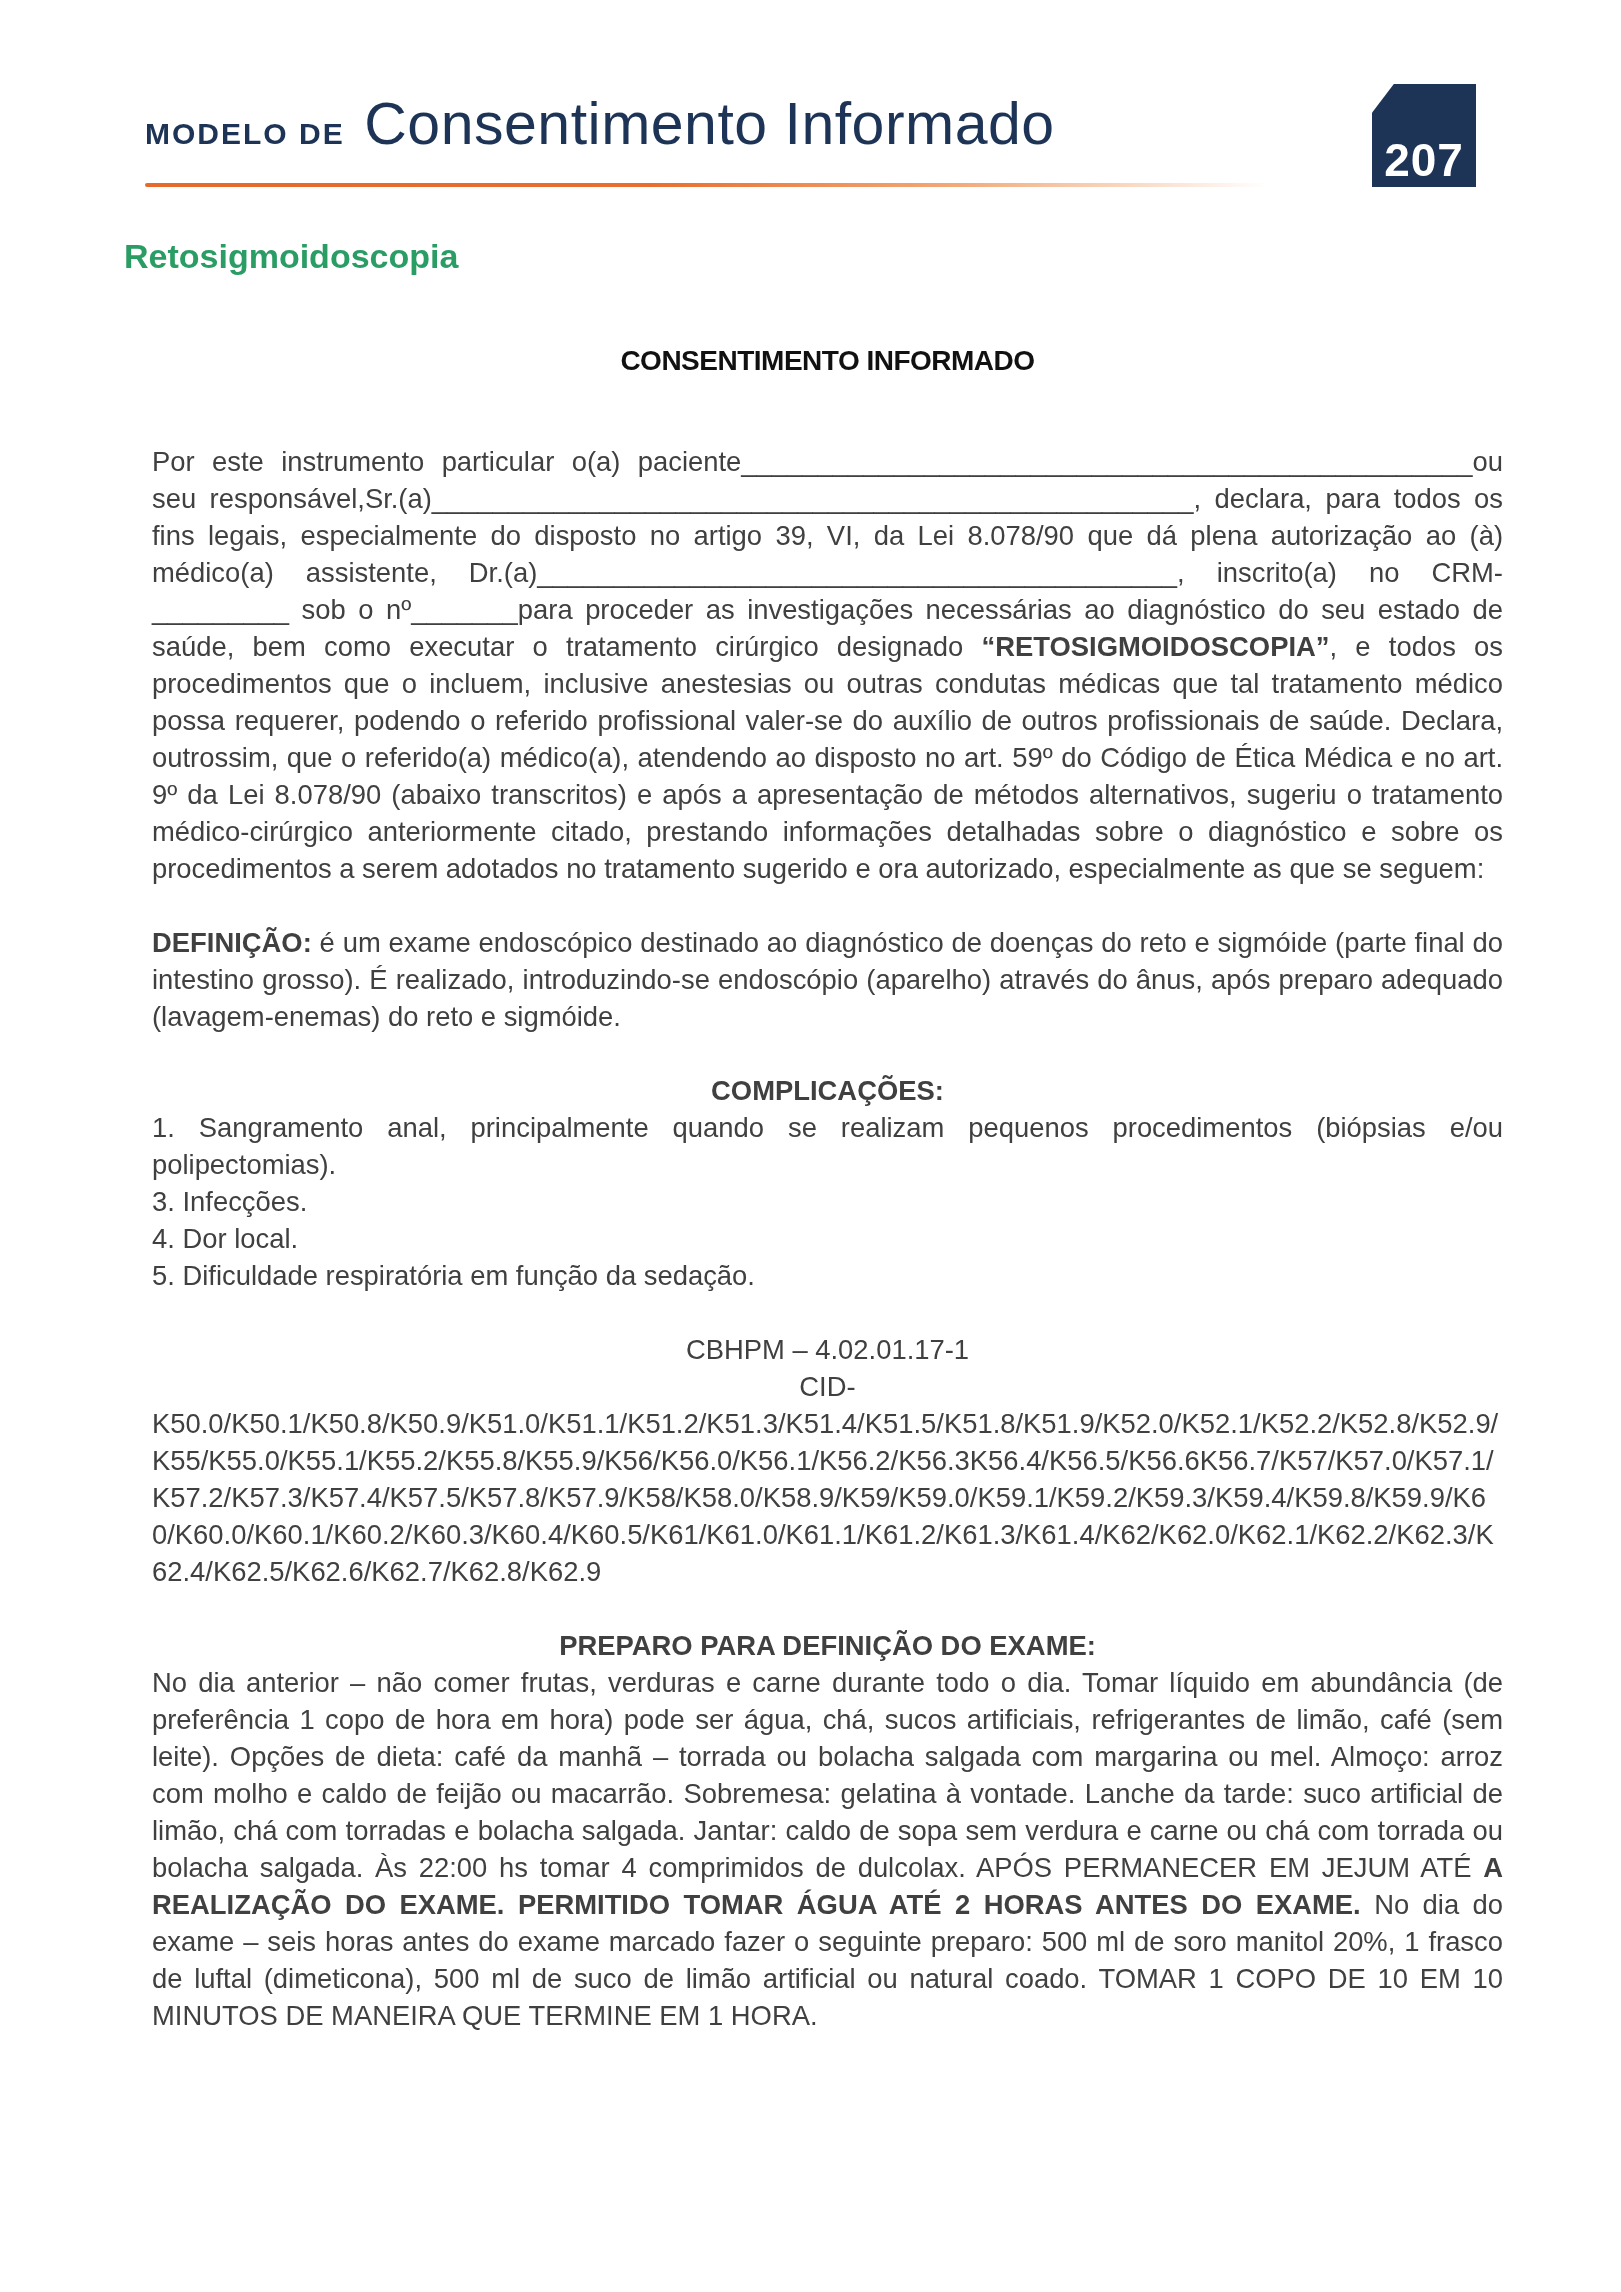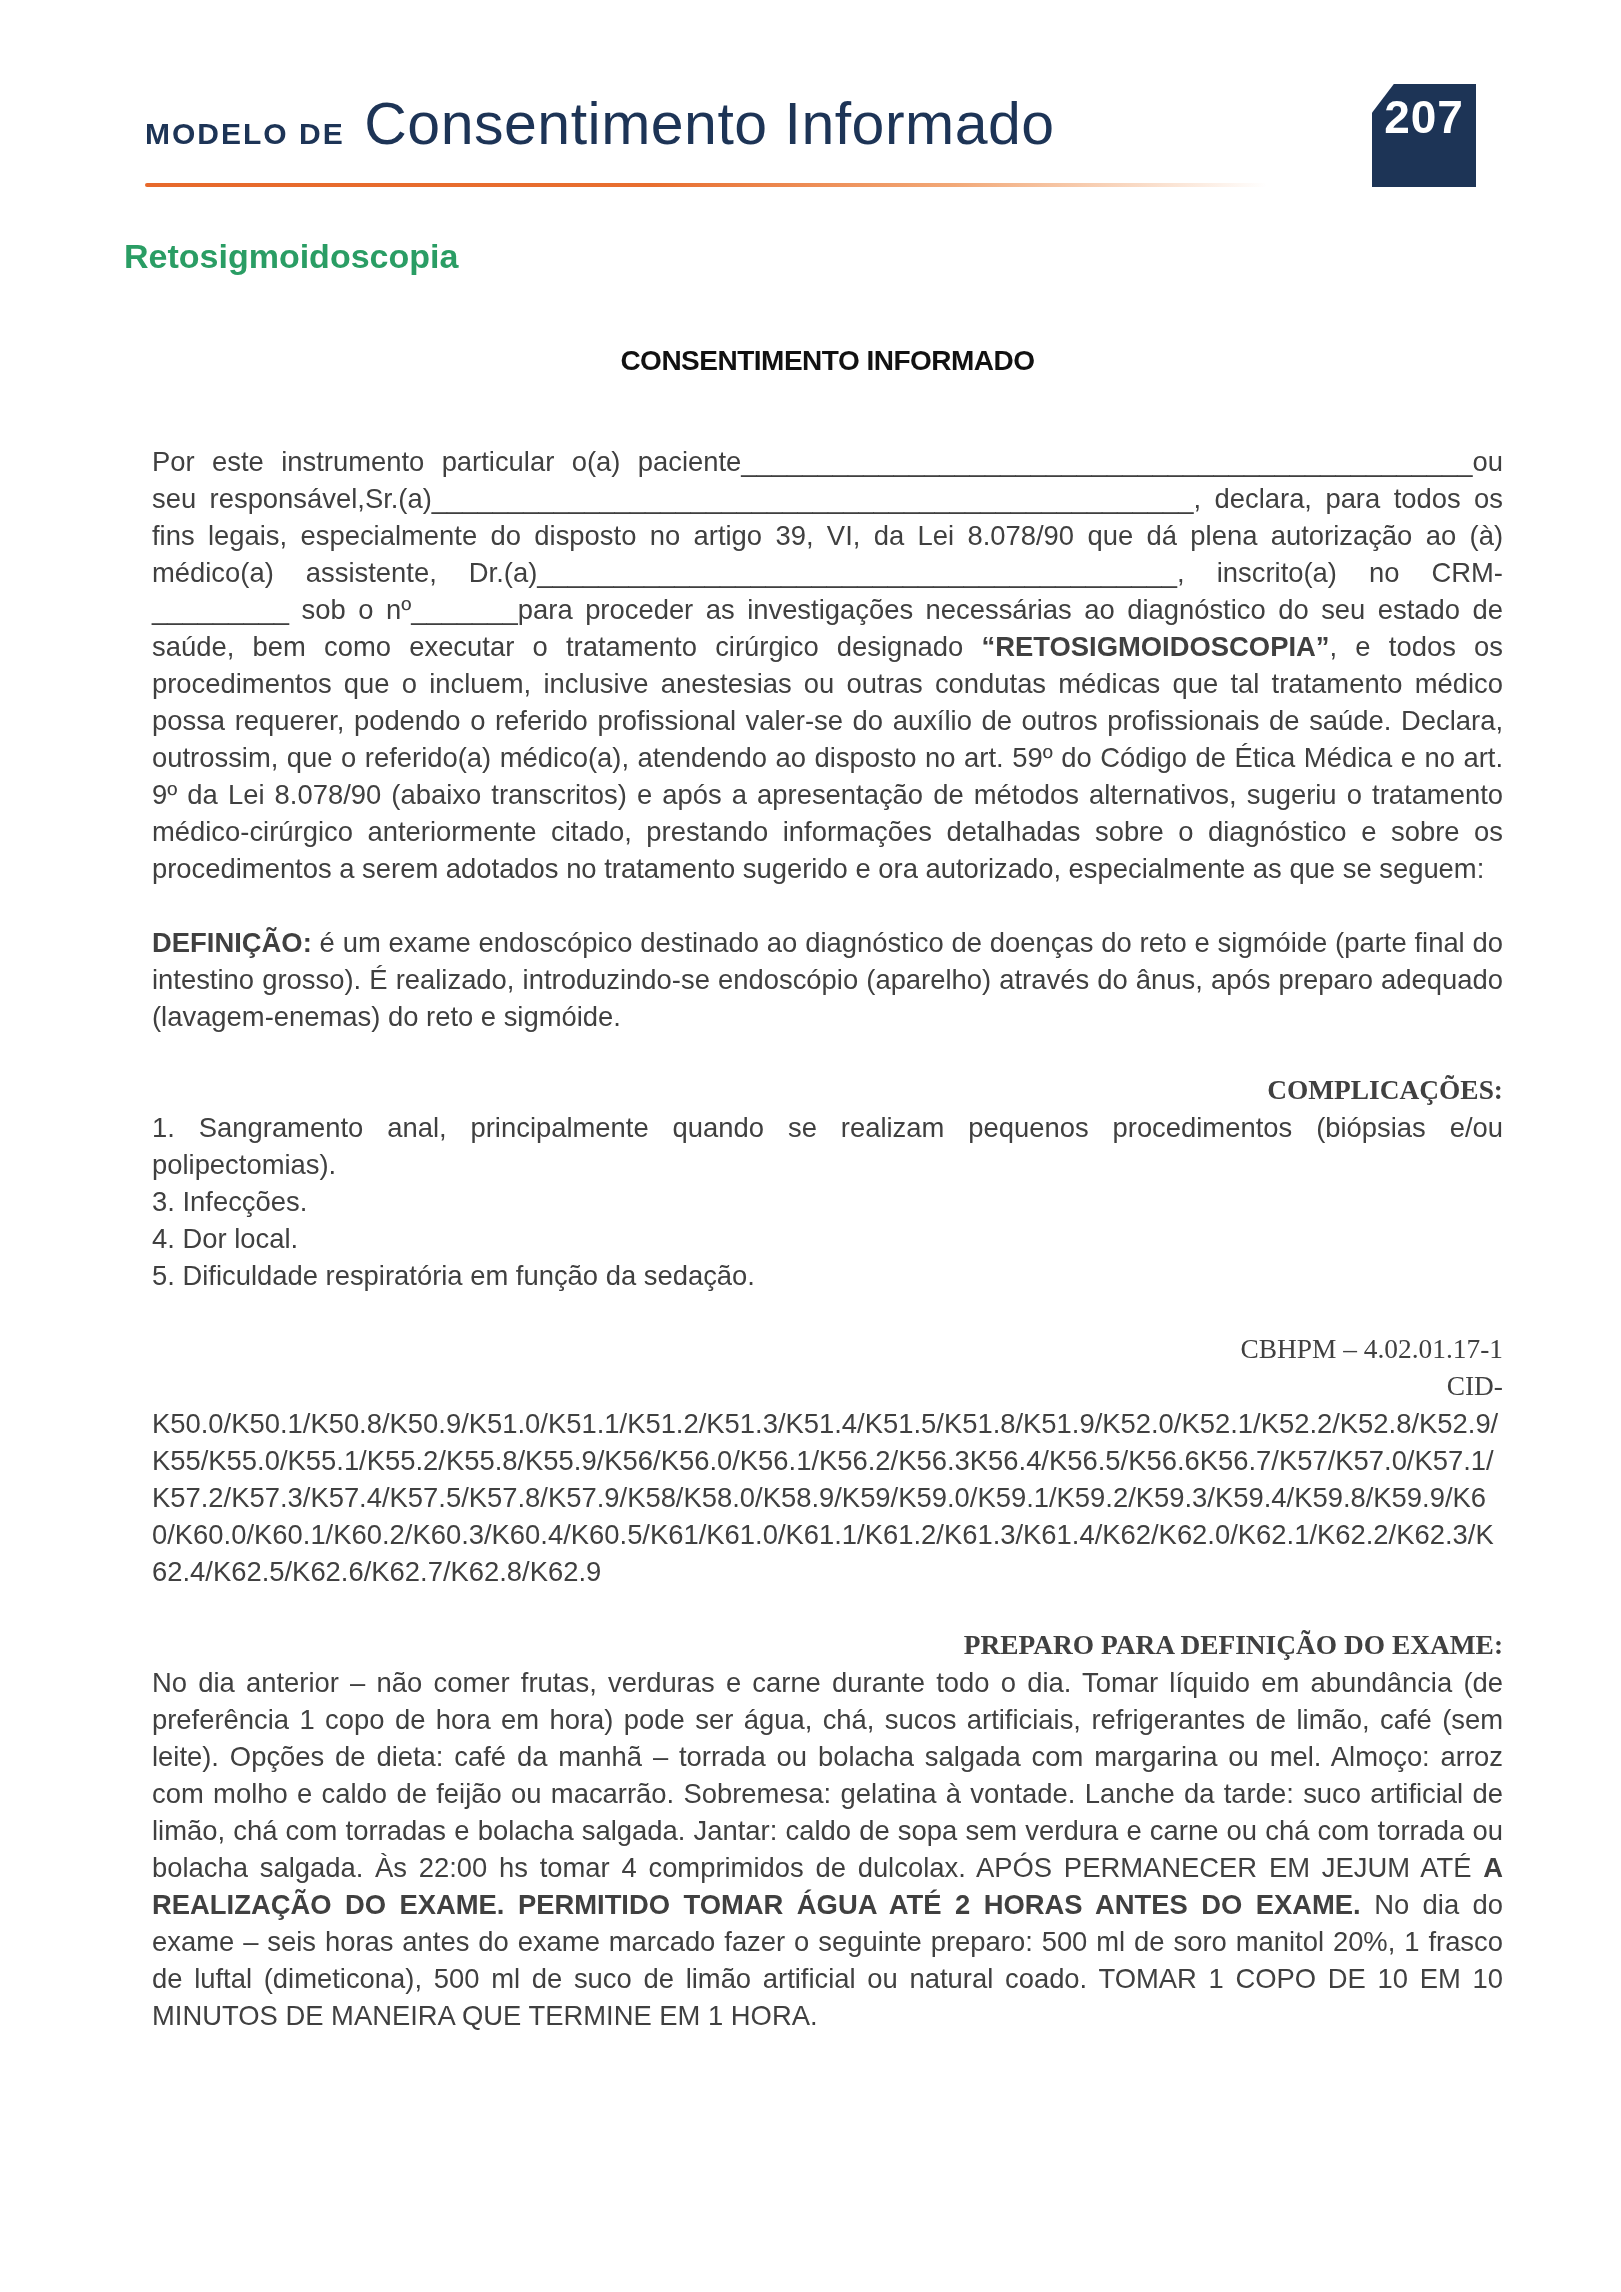--- a/index.html
+++ b/index.html
@@ -33,21 +33,21 @@
     width:1122px; height:3.9px; border-radius:2px;
     background:linear-gradient(90deg,
       #e7692b 0%, #e86e2f 45%, #f2a877 72%,
       #f9d9c3 88%, rgba(249,219,197,0) 100%);
   }
   .page-badge {
     position:absolute; left:1372px; top:76px;
     width:104px; height:103px;
     background:#1d3456;
     clip-path:polygon(21% 0, 100% 0, 100% 100%, 0 100%, 0 28%);
-    display:flex; align-items:flex-start; justify-content:center;
+    display:flex; align-items:flex-end; justify-content:center;
   }
   .page-badge .num {
     color:#ffffff; font-size:46px; font-weight:bold;
     letter-spacing:1px; margin-top:5.9px;
   }
 
   
   .subtitle {
     position:absolute; left:124px; top:229px;
     font-size:34px; font-weight:bold; color:#2a9d64;
@@ -58,21 +58,21 @@
     text-align:center; font-size:28px; font-weight:bold;
     letter-spacing:-0.5px; color:#111111;
   }
 
   
   .content {
     position:absolute; left:152px; top:435px; width:1351px;
     font-size:27.4px; line-height:37px; color:#404040;
   }
   .blk { margin:0; text-align:justify; }
-  .blk.heading { text-align:right;font-family:Liberation Serif, serif; }
+  .blk.heading { text-align:center; }
   .blk.codes { text-align:left; word-break:break-all; }
   .b { font-weight:bold; }
 </style>
 </head>
 <body>
 
 <div class="page">
 
   <div class="header-row">
     <span class="kicker">MODELO DE</span>

